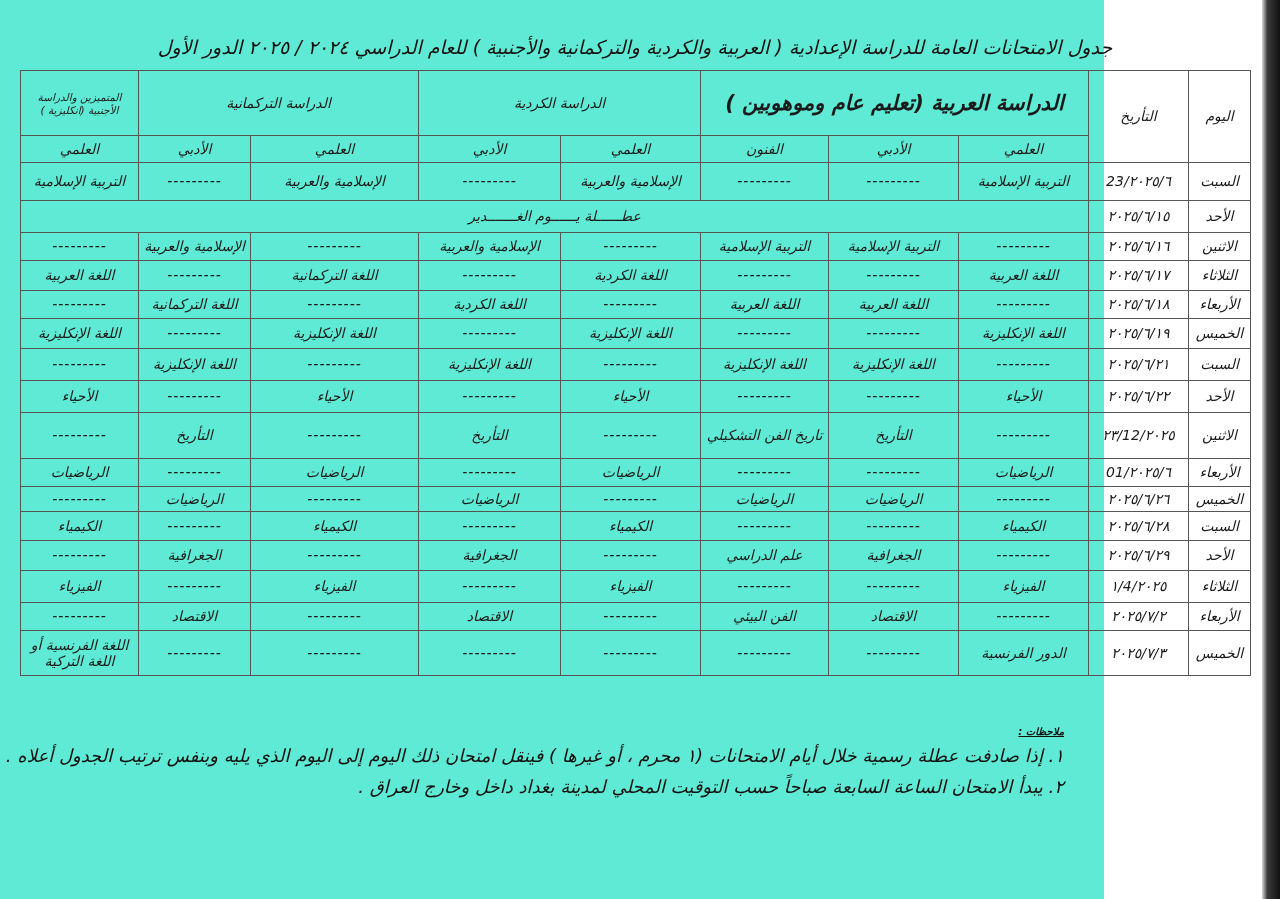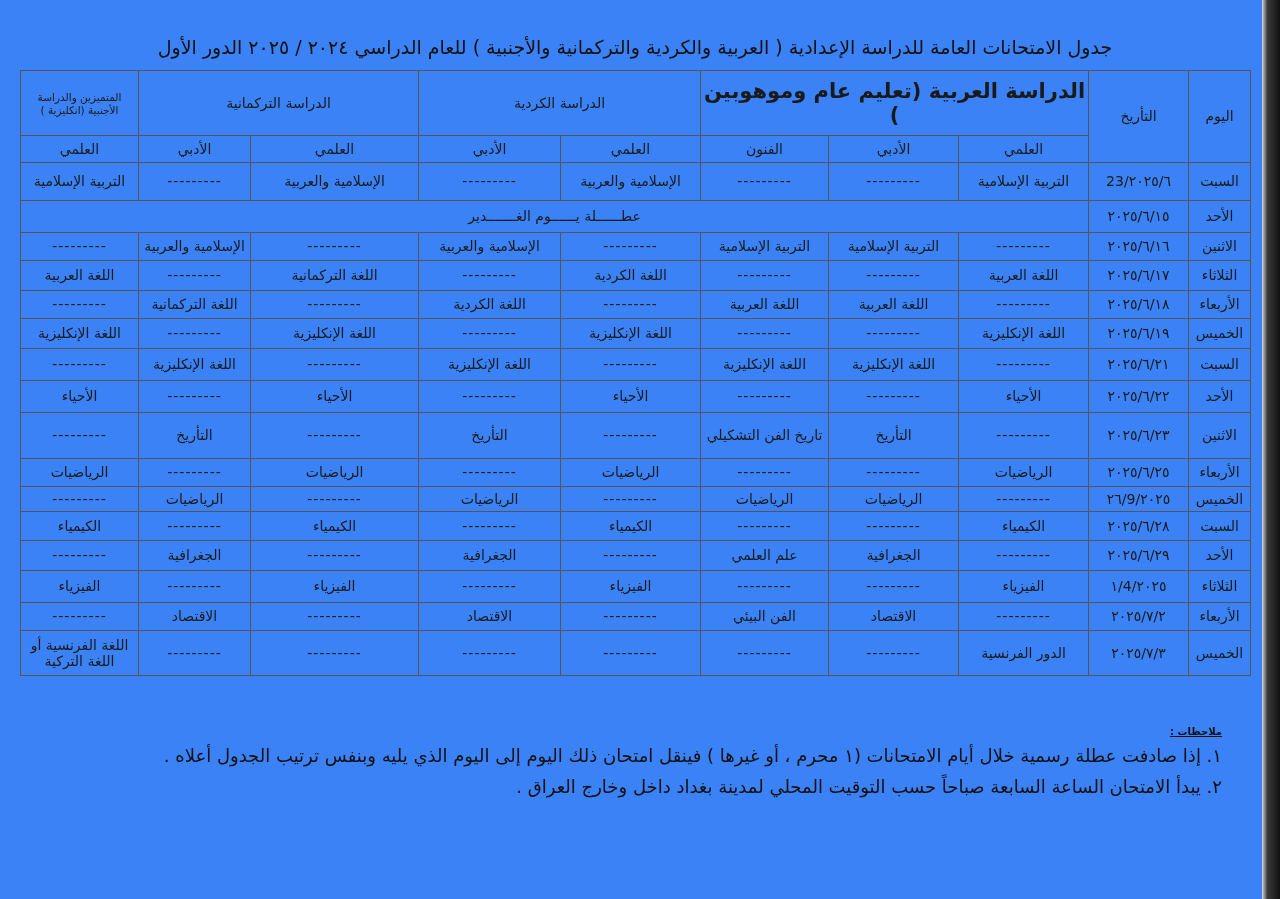--- a/index.html
+++ b/index.html
@@ -11,23 +11,24 @@
     width: 1280px;
     height: 899px;
     position: relative;
     overflow: hidden;
     font-family: "DejaVu Sans", "Liberation Sans", sans-serif;
     color: #111;
   }
   .page {
     position: absolute;
     left: 0; top: 0;
-    width: 1262px;
+    width: 1104px;
     height: 899px;
-    background: #3b82f6;
+    background: #5eead4;
+    font-style: italic;
   }
   .right-edge {
     position: absolute;
     right: 0; top: 0;
     width: 18px;
     height: 899px;
     background: linear-gradient(to right, #d8d8d8 0, #3a3a3a 30%, #111 100%);
   }
   .title {
     position: absolute;
@@ -248,45 +249,45 @@
           <td class="dash">---------</td>
           <td class="dash">---------</td>
           <td class="subject">الأحياء</td>
           <td class="dash">---------</td>
           <td class="subject">الأحياء</td>
           <td class="dash">---------</td>
           <td class="subject">الأحياء</td>
         </tr>
         <tr style="height: 46px;">
           <td class="day">الاثنين</td>
-          <td class="date">٢٠٢٥/٦/٢٣</td>
+          <td class="date">٢٠٢٥/12/٢٣</td>
           <td class="dash">---------</td>
           <td class="subject">التأريخ</td>
           <td class="subject">تاريخ الفن التشكيلي</td>
           <td class="dash">---------</td>
           <td class="subject">التأريخ</td>
           <td class="dash">---------</td>
           <td class="subject">التأريخ</td>
           <td class="dash">---------</td>
         </tr>
         <tr style="height: 28px;">
           <td class="day">الأربعاء</td>
-          <td class="date">٢٠٢٥/٦/٢٥</td>
+          <td class="date">٢٠٢٥/٦/01</td>
           <td class="subject">الرياضيات</td>
           <td class="dash">---------</td>
           <td class="dash">---------</td>
           <td class="subject">الرياضيات</td>
           <td class="dash">---------</td>
           <td class="subject">الرياضيات</td>
           <td class="dash">---------</td>
           <td class="subject">الرياضيات</td>
         </tr>
         <tr style="height: 25px;">
           <td class="day">الخميس</td>
-          <td class="date">٢٠٢٥/9/٢٦</td>
+          <td class="date">٢٠٢٥/٦/٢٦</td>
           <td class="dash">---------</td>
           <td class="subject">الرياضيات</td>
           <td class="subject">الرياضيات</td>
           <td class="dash">---------</td>
           <td class="subject">الرياضيات</td>
           <td class="dash">---------</td>
           <td class="subject">الرياضيات</td>
           <td class="dash">---------</td>
         </tr>
         <tr style="height: 29px;">
@@ -299,21 +300,21 @@
           <td class="dash">---------</td>
           <td class="subject">الكيمياء</td>
           <td class="dash">---------</td>
           <td class="subject">الكيمياء</td>
         </tr>
         <tr style="height: 30px;">
           <td class="day">الأحد</td>
           <td class="date">٢٠٢٥/٦/٢٩</td>
           <td class="dash">---------</td>
           <td class="subject">الجغرافية</td>
-          <td class="subject">علم العلمي</td>
+          <td class="subject">علم الدراسي</td>
           <td class="dash">---------</td>
           <td class="subject">الجغرافية</td>
           <td class="dash">---------</td>
           <td class="subject">الجغرافية</td>
           <td class="dash">---------</td>
         </tr>
         <tr style="height: 32px;">
           <td class="day">الثلاثاء</td>
           <td class="date">٢٠٢٥/4/١</td>
           <td class="subject">الفيزياء</td>

